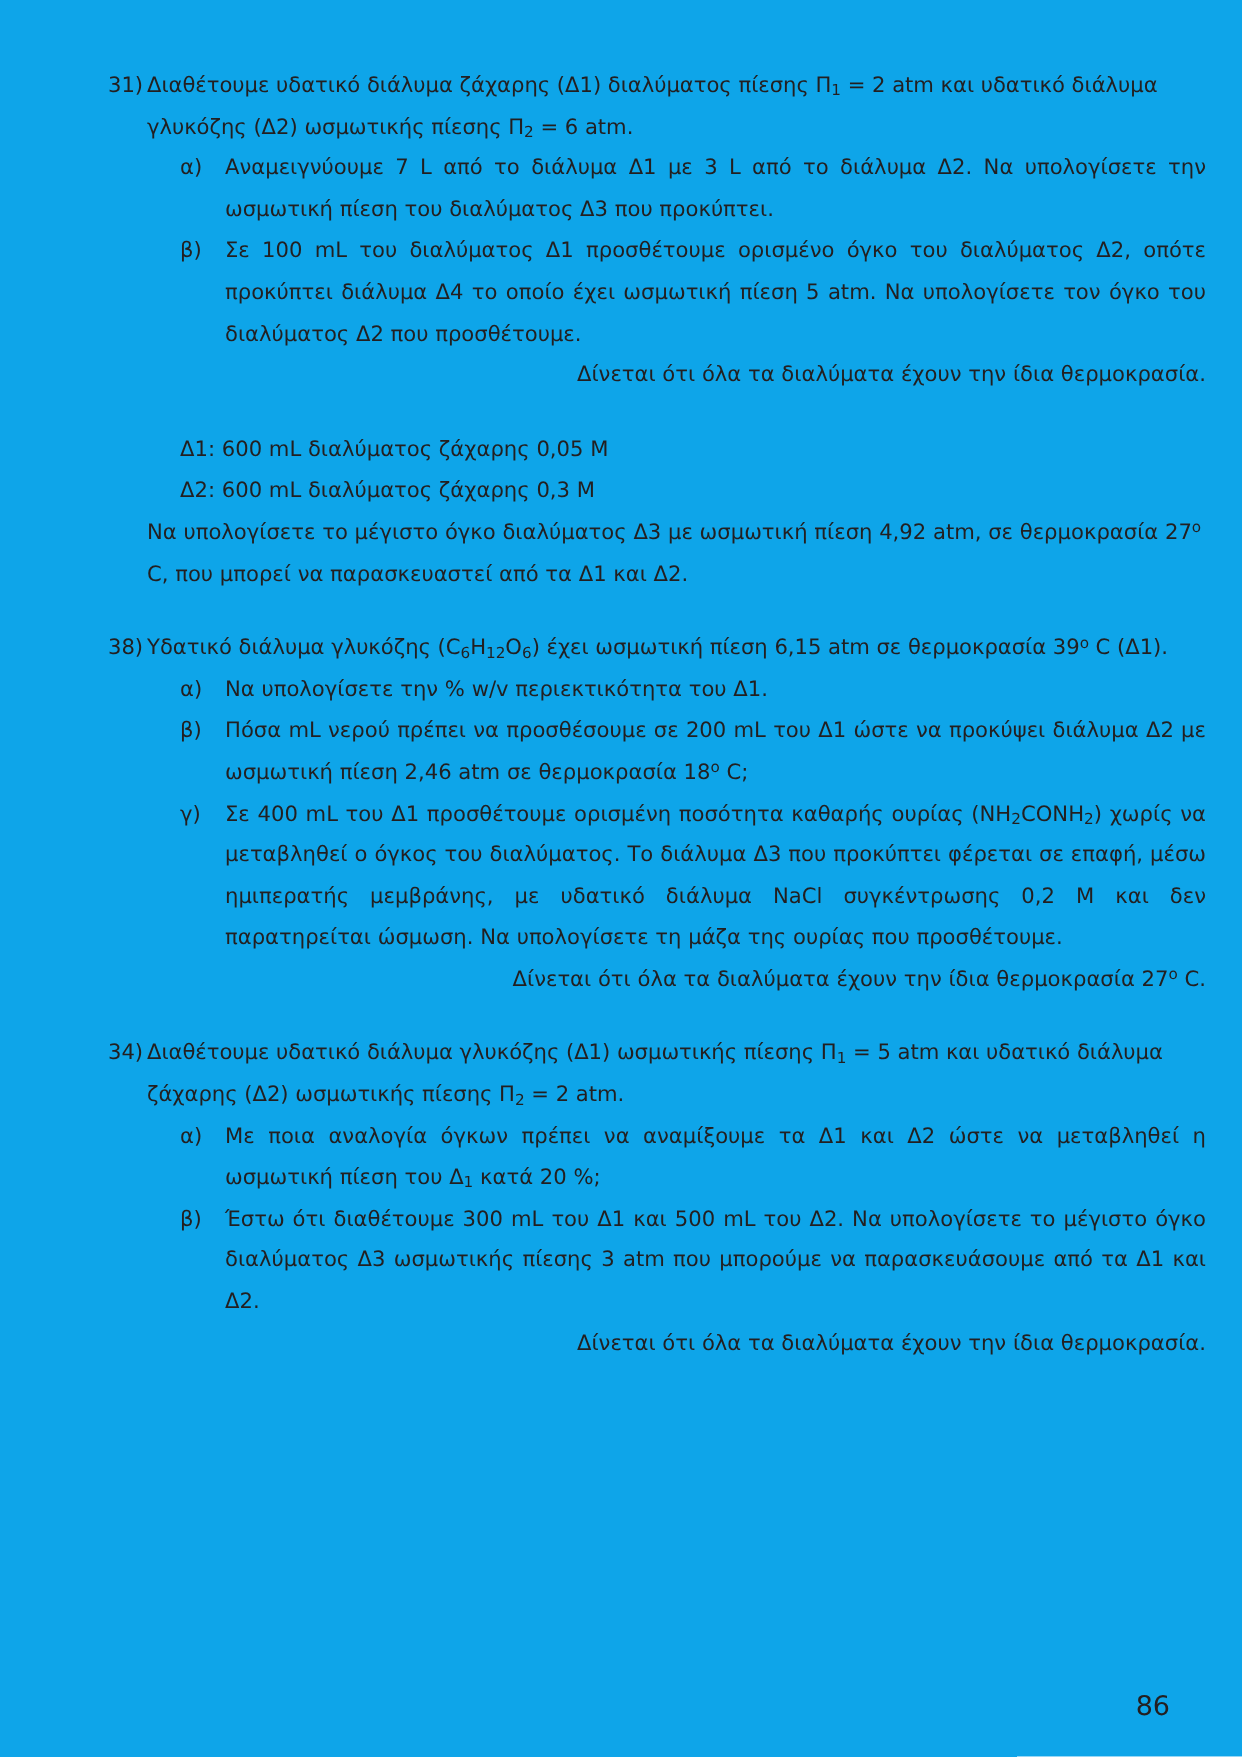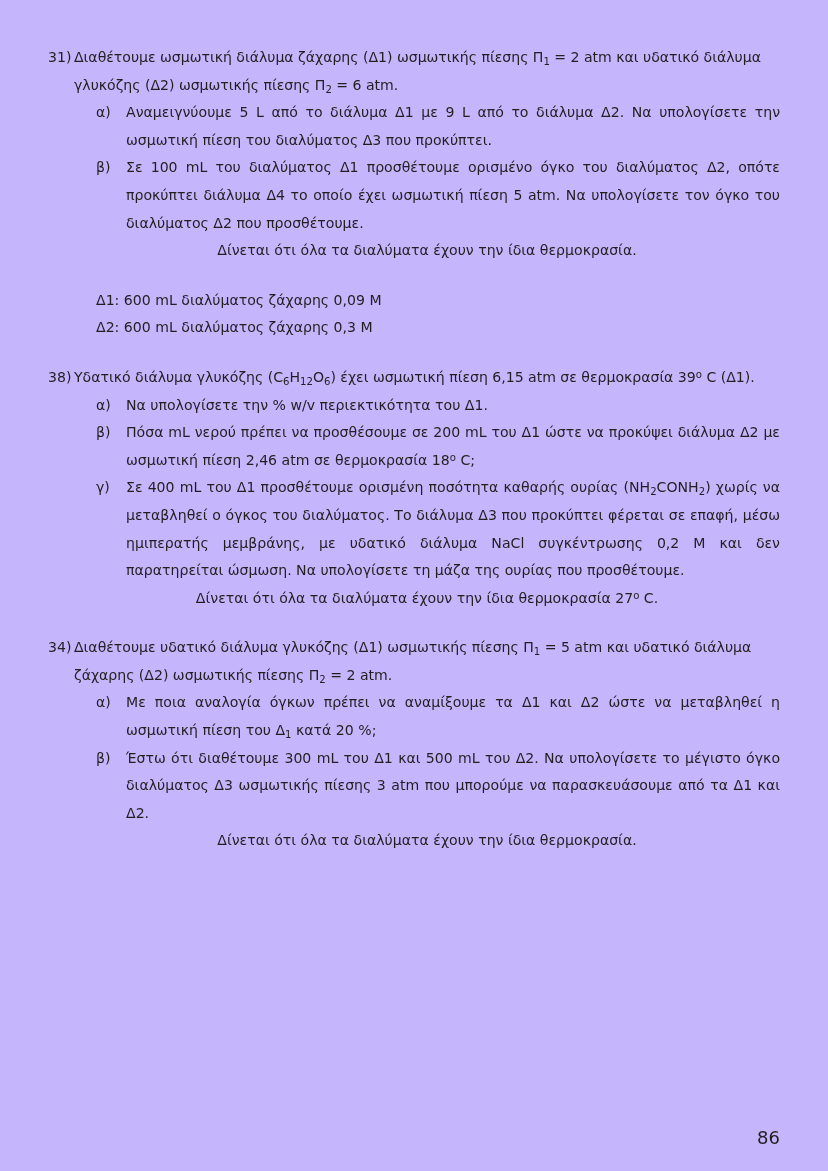--- a/index.html
+++ b/index.html
@@ -10,24 +10,24 @@
   }
   body {
     font-family: "DejaVu Sans", "Liberation Sans", sans-serif;
     color: #231f20;
   }
   .page {
     position: relative;
     width: 828px;
     height: 1171px;
     margin: 0 auto;
-    background: #c4b5fd;
+    background: #0ea5e9;
     overflow: hidden;
     box-sizing: border-box;
-    padding: 44px 48px 0 48px;
+    padding: 44px 48px 0 72px;
   }
   .content {
     width: 732px;
   }
 
   
   .exercise {
     margin-bottom: 22px;
   }
   .exercise:last-of-type { margin-bottom: 0; }
@@ -73,21 +73,21 @@
     top: 0;
     width: 24px;
     text-align: left;
   }
 
   
   .note {
     padding-left: 26px;
     font-size: 14.1px;
     line-height: 27.6px;
-    text-align: center;
+    text-align: right;
   }
 
   
   .solline {
     padding-left: 48px;
     font-size: 14.1px;
     line-height: 27.6px;
     text-align: left;
   }
 
@@ -105,39 +105,42 @@
   }
 </style>
 </head>
 <body>
 
 <div class="page">
   <div class="content">
 
     <div class="exercise">
       <div class="ex-head">
-        <span class="num">31)</span><span>Διαθέτουμε ωσμωτική διάλυμα ζάχαρης (Δ1) ωσμωτικής πίεσης Π</span><sub>1</sub><span> = 2 atm και υδατικό διάλυμα γλυκόζης (Δ2) ωσμωτικής πίεσης Π</span><sub>2</sub><span> = 6 atm.</span>
+        <span class="num">31)</span><span>Διαθέτουμε υδατικό διάλυμα ζάχαρης (Δ1) διαλύματος πίεσης Π</span><sub>1</sub><span> = 2 atm και υδατικό διάλυμα γλυκόζης (Δ2) ωσμωτικής πίεσης Π</span><sub>2</sub><span> = 6 atm.</span>
       </div>
 
       <div class="sub justify">
-        <span class="marker">α)</span><span>Αναμειγνύουμε 5 L από το διάλυμα Δ1 με 9 L από το διάλυμα Δ2. Να υπολογίσετε την ωσμωτική πίεση του διαλύματος Δ3 που προκύπτει.</span>
+        <span class="marker">α)</span><span>Αναμειγνύουμε 7 L από το διάλυμα Δ1 με 3 L από το διάλυμα Δ2. Να υπολογίσετε την ωσμωτική πίεση του διαλύματος Δ3 που προκύπτει.</span>
       </div>
 
       <div class="sub justify">
         <span class="marker">β)</span><span>Σε 100 mL του διαλύματος Δ1 προσθέτουμε ορισμένο όγκο του διαλύματος Δ2, οπότε προκύπτει διάλυμα Δ4 το οποίο έχει ωσμωτική πίεση 5 atm. Να υπολογίσετε τον όγκο του διαλύματος Δ2 που προσθέτουμε.</span>
       </div>
 
       <div class="note">Δίνεται ότι όλα τα διαλύματα έχουν την ίδια θερμοκρασία.</div>
     </div>
 
     <div class="exercise">
 
-      <div class="solline">Δ1: 600 mL διαλύματος ζάχαρης 0,09 M</div>
+      <div class="solline">Δ1: 600 mL διαλύματος ζάχαρης 0,05 M</div>
       <div class="solline">Δ2: 600 mL διαλύματος ζάχαρης 0,3 M</div>
 
+      <div class="ex-line">
+        <span>Να υπολογίσετε το μέγιστο όγκο διαλύματος Δ3 με ωσμωτική πίεση 4,92 atm, σε θερμοκρασία 27</span><sup>o</sup><span> C, που μπορεί να παρασκευαστεί από τα Δ1 και Δ2.</span>
+      </div>
     </div>
 
     <div class="exercise">
       <div class="ex-head">
         <span class="num">38)</span><span>Υδατικό διάλυμα γλυκόζης (C</span><sub>6</sub><span>H</span><sub>12</sub><span>O</span><sub>6</sub><span>) έχει ωσμωτική πίεση 6,15 atm σε θερμοκρασία 39</span><sup>o</sup><span> C (Δ1).</span>
       </div>
 
       <div class="sub">
         <span class="marker">α)</span><span>Να υπολογίσετε την % w/v περιεκτικότητα του Δ1.</span>
       </div>

